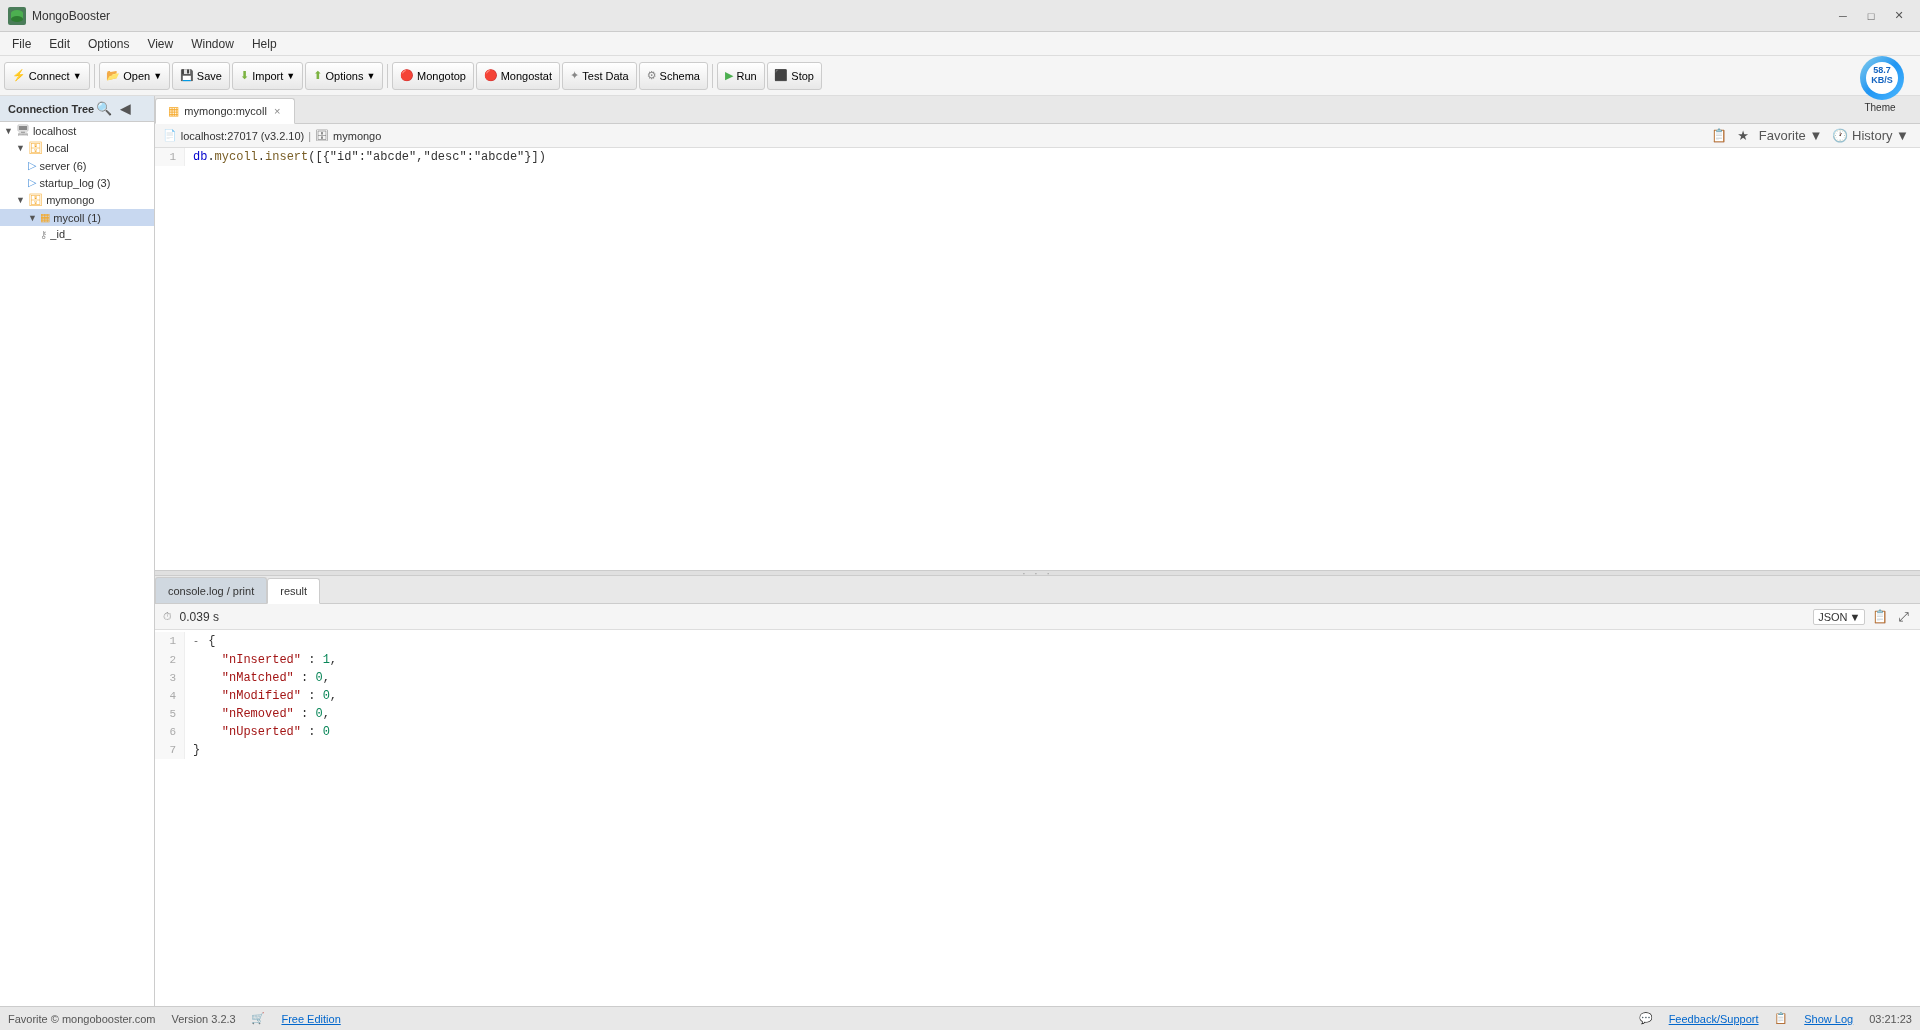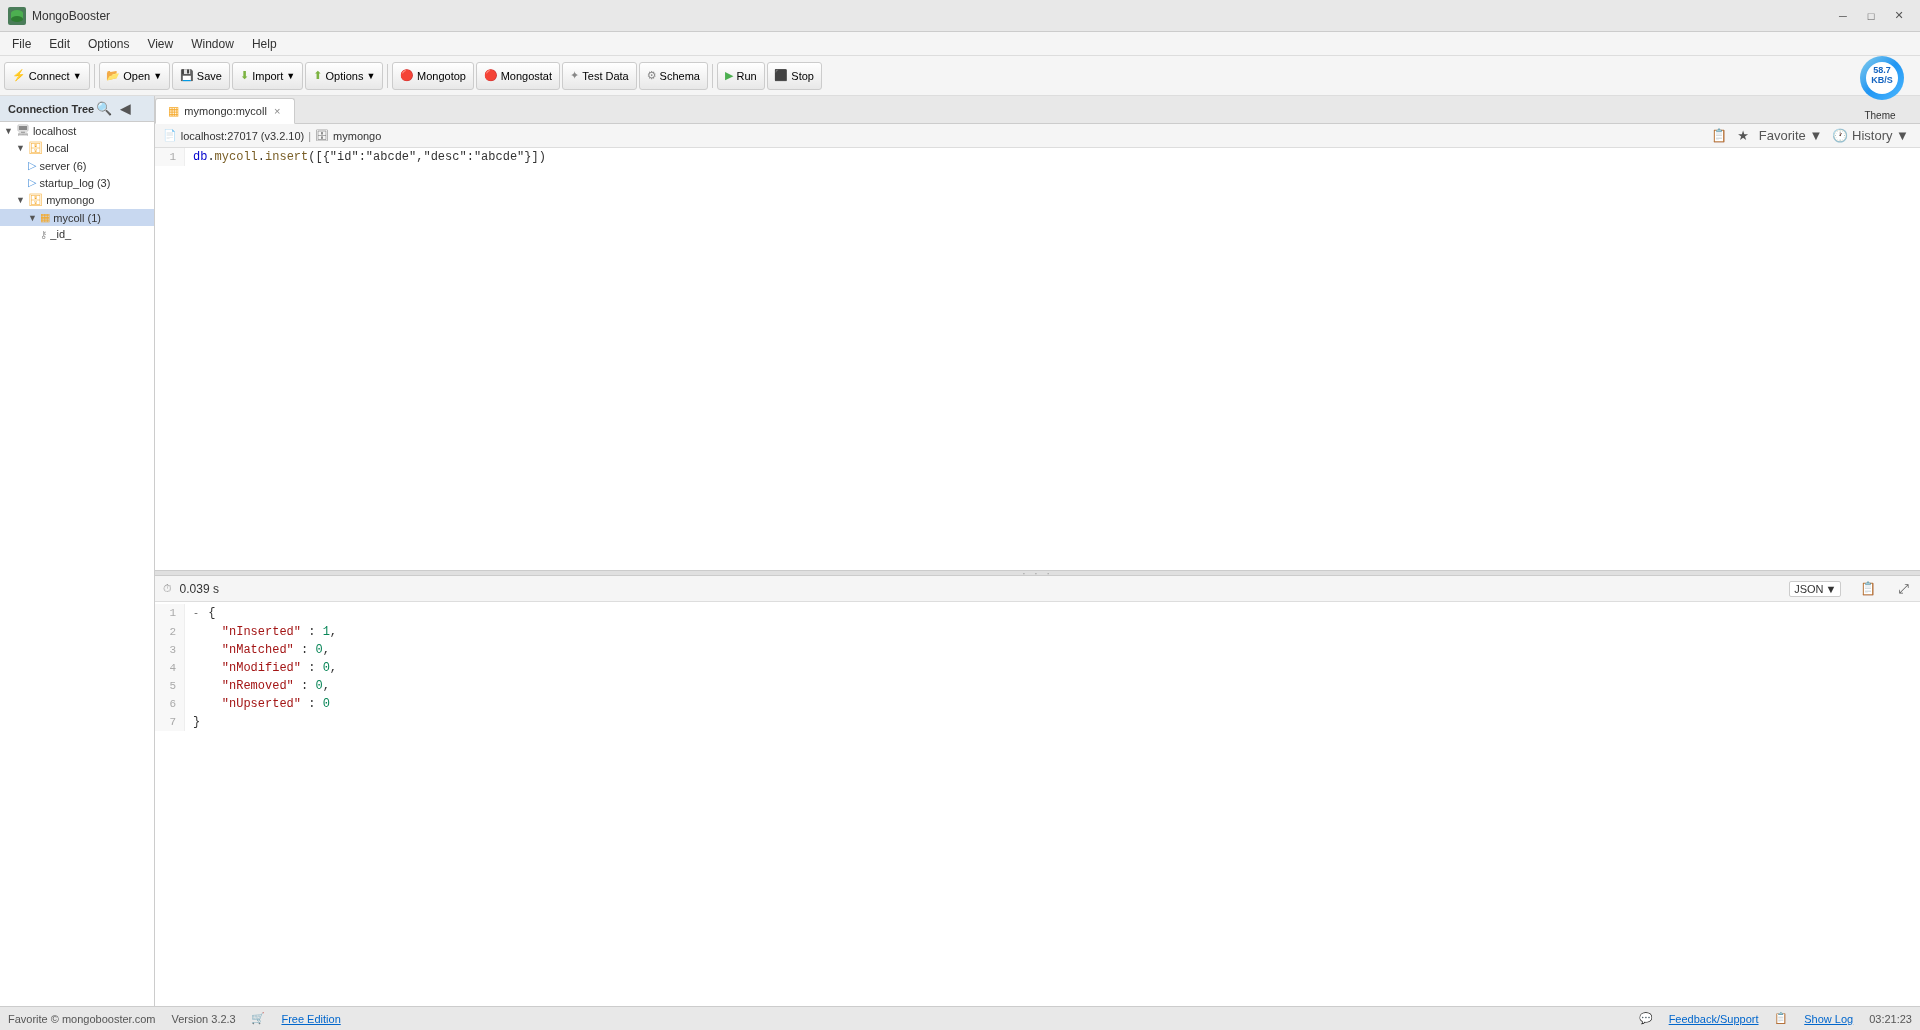--- a/index.html
+++ b/index.html
@@ -316,21 +316,21 @@
       border-bottom: 1px solid #ddd;
       padding: 3px 8px;
       display: flex;
       align-items: center;
       height: 26px;
       gap: 8px;
     }
     #result-toolbar-right {
       margin-left: auto;
       display: flex;
-      gap: 16px;
+      gap: 4px;
       align-items: center;
     }
     .json-dropdown {
       background: #fff;
       border: 1px solid #ccc;
       border-radius: 2px;
       padding: 1px 4px;
       font-size: 11px;
       cursor: pointer;
       display: flex;
@@ -524,21 +524,21 @@
       </defs>
       <circle cx="26" cy="26" r="22" fill="url(#arcGrad)"></circle>
       <circle cx="26" cy="26" r="16" fill="white"></circle>
     </svg>
     <div style="position:absolute;top:4px;left:0;width:52px;text-align:center;">
       <div style="font-size:9px;font-weight:bold;color:#1565C0;line-height:1.1;margin-top:10px;">
         <span>58.7</span><br>
         <span>KB/S</span>
       </div>
     </div>
-    <div style="margin-top:10px;font-size:10px;color:#333;">Theme</div>
+    <div style="margin-top:2px;font-size:10px;color:#333;">Theme</div>
   </div>
 </div>
 
 <div id="main-layout">
 
   <div id="sidebar">
     <div id="sidebar-header">
       <span>Connection Tree</span>
       <div id="sidebar-header-icons">
         <span class="sidebar-icon-btn">🔍</span>
@@ -620,20 +620,28 @@
         </span>
       </div>
     </div>
 
     <div id="splitter">
       <span class="splitter-dots">· · ·</span>
     </div>
 
     <div id="result-panel">
 
+      <div id="result-tab-bar">
+        <div class="result-tab">
+          <span>console.log / print</span>
+        </div>
+        <div class="result-tab active">
+          <span>result</span>
+        </div>
+      </div>
 
       <div id="result-toolbar">
         <span style="color:#999;font-size:11px;">⏱</span>
         <span>0.039 s</span>
         <div id="result-toolbar-right">
           <div class="json-dropdown">
             <span>JSON</span>
             <span>▼</span>
           </div>
           <span class="editor-toolbar-btn" title="Copy">📋</span>

